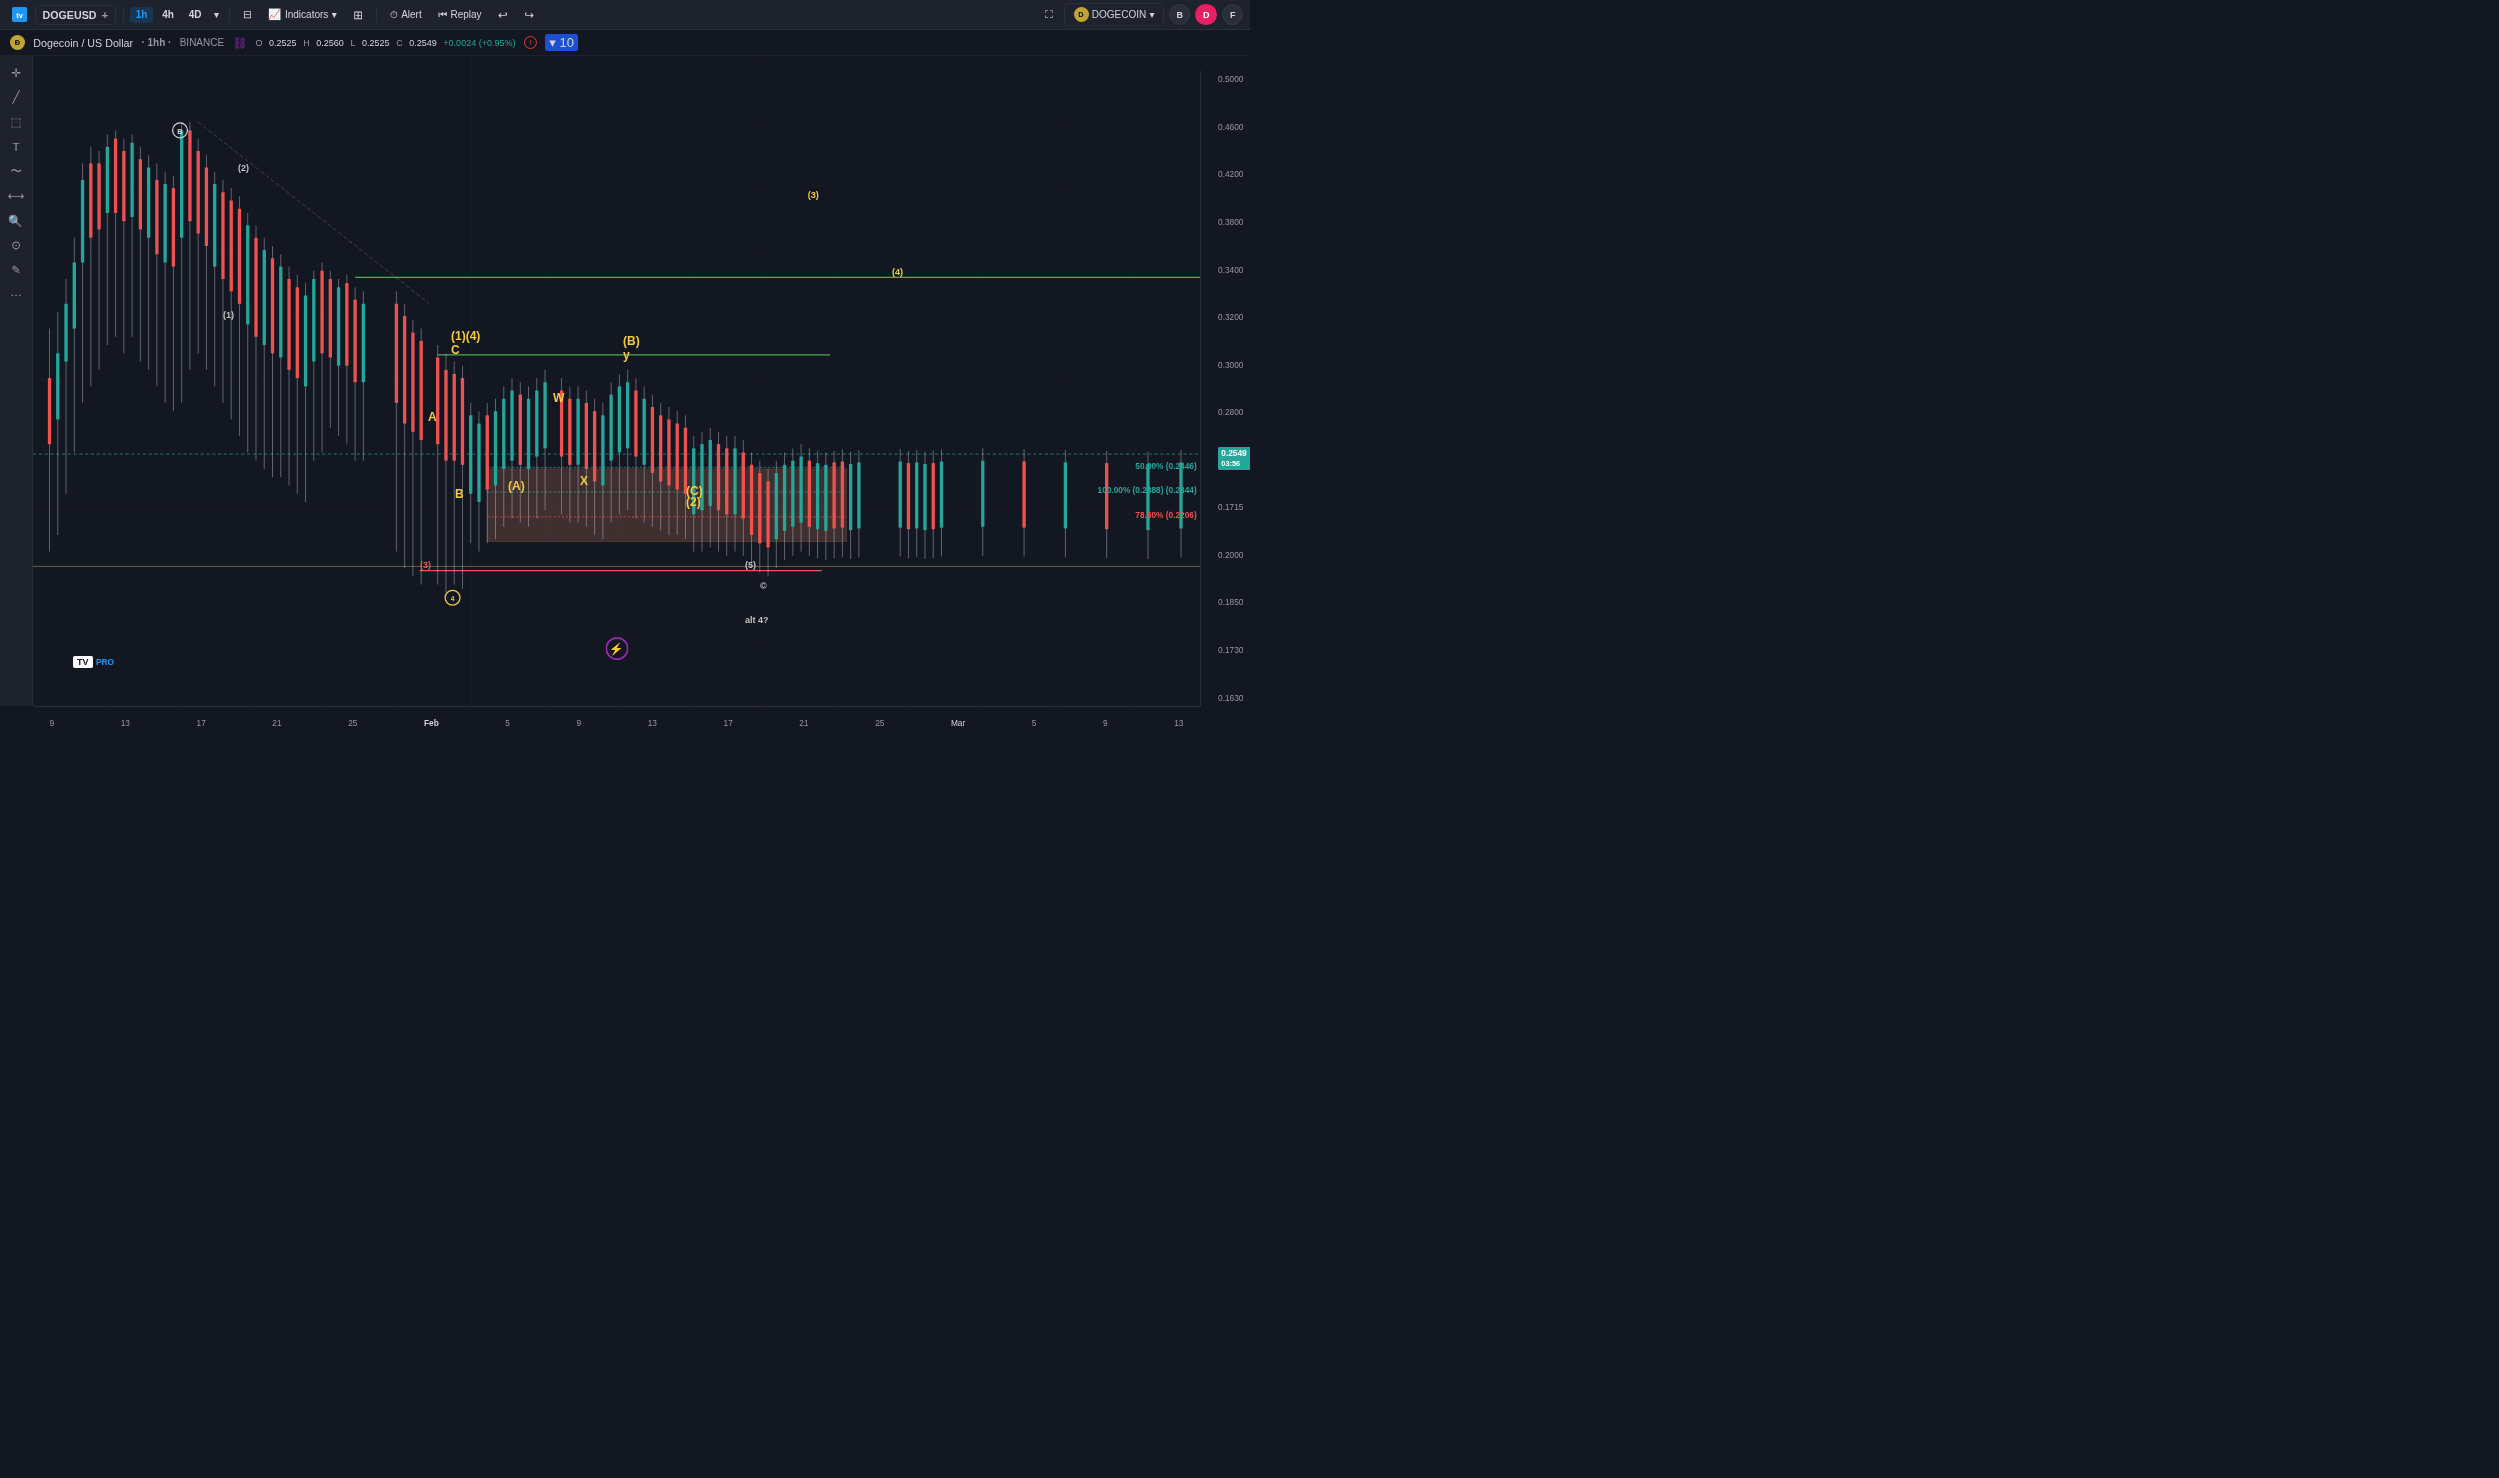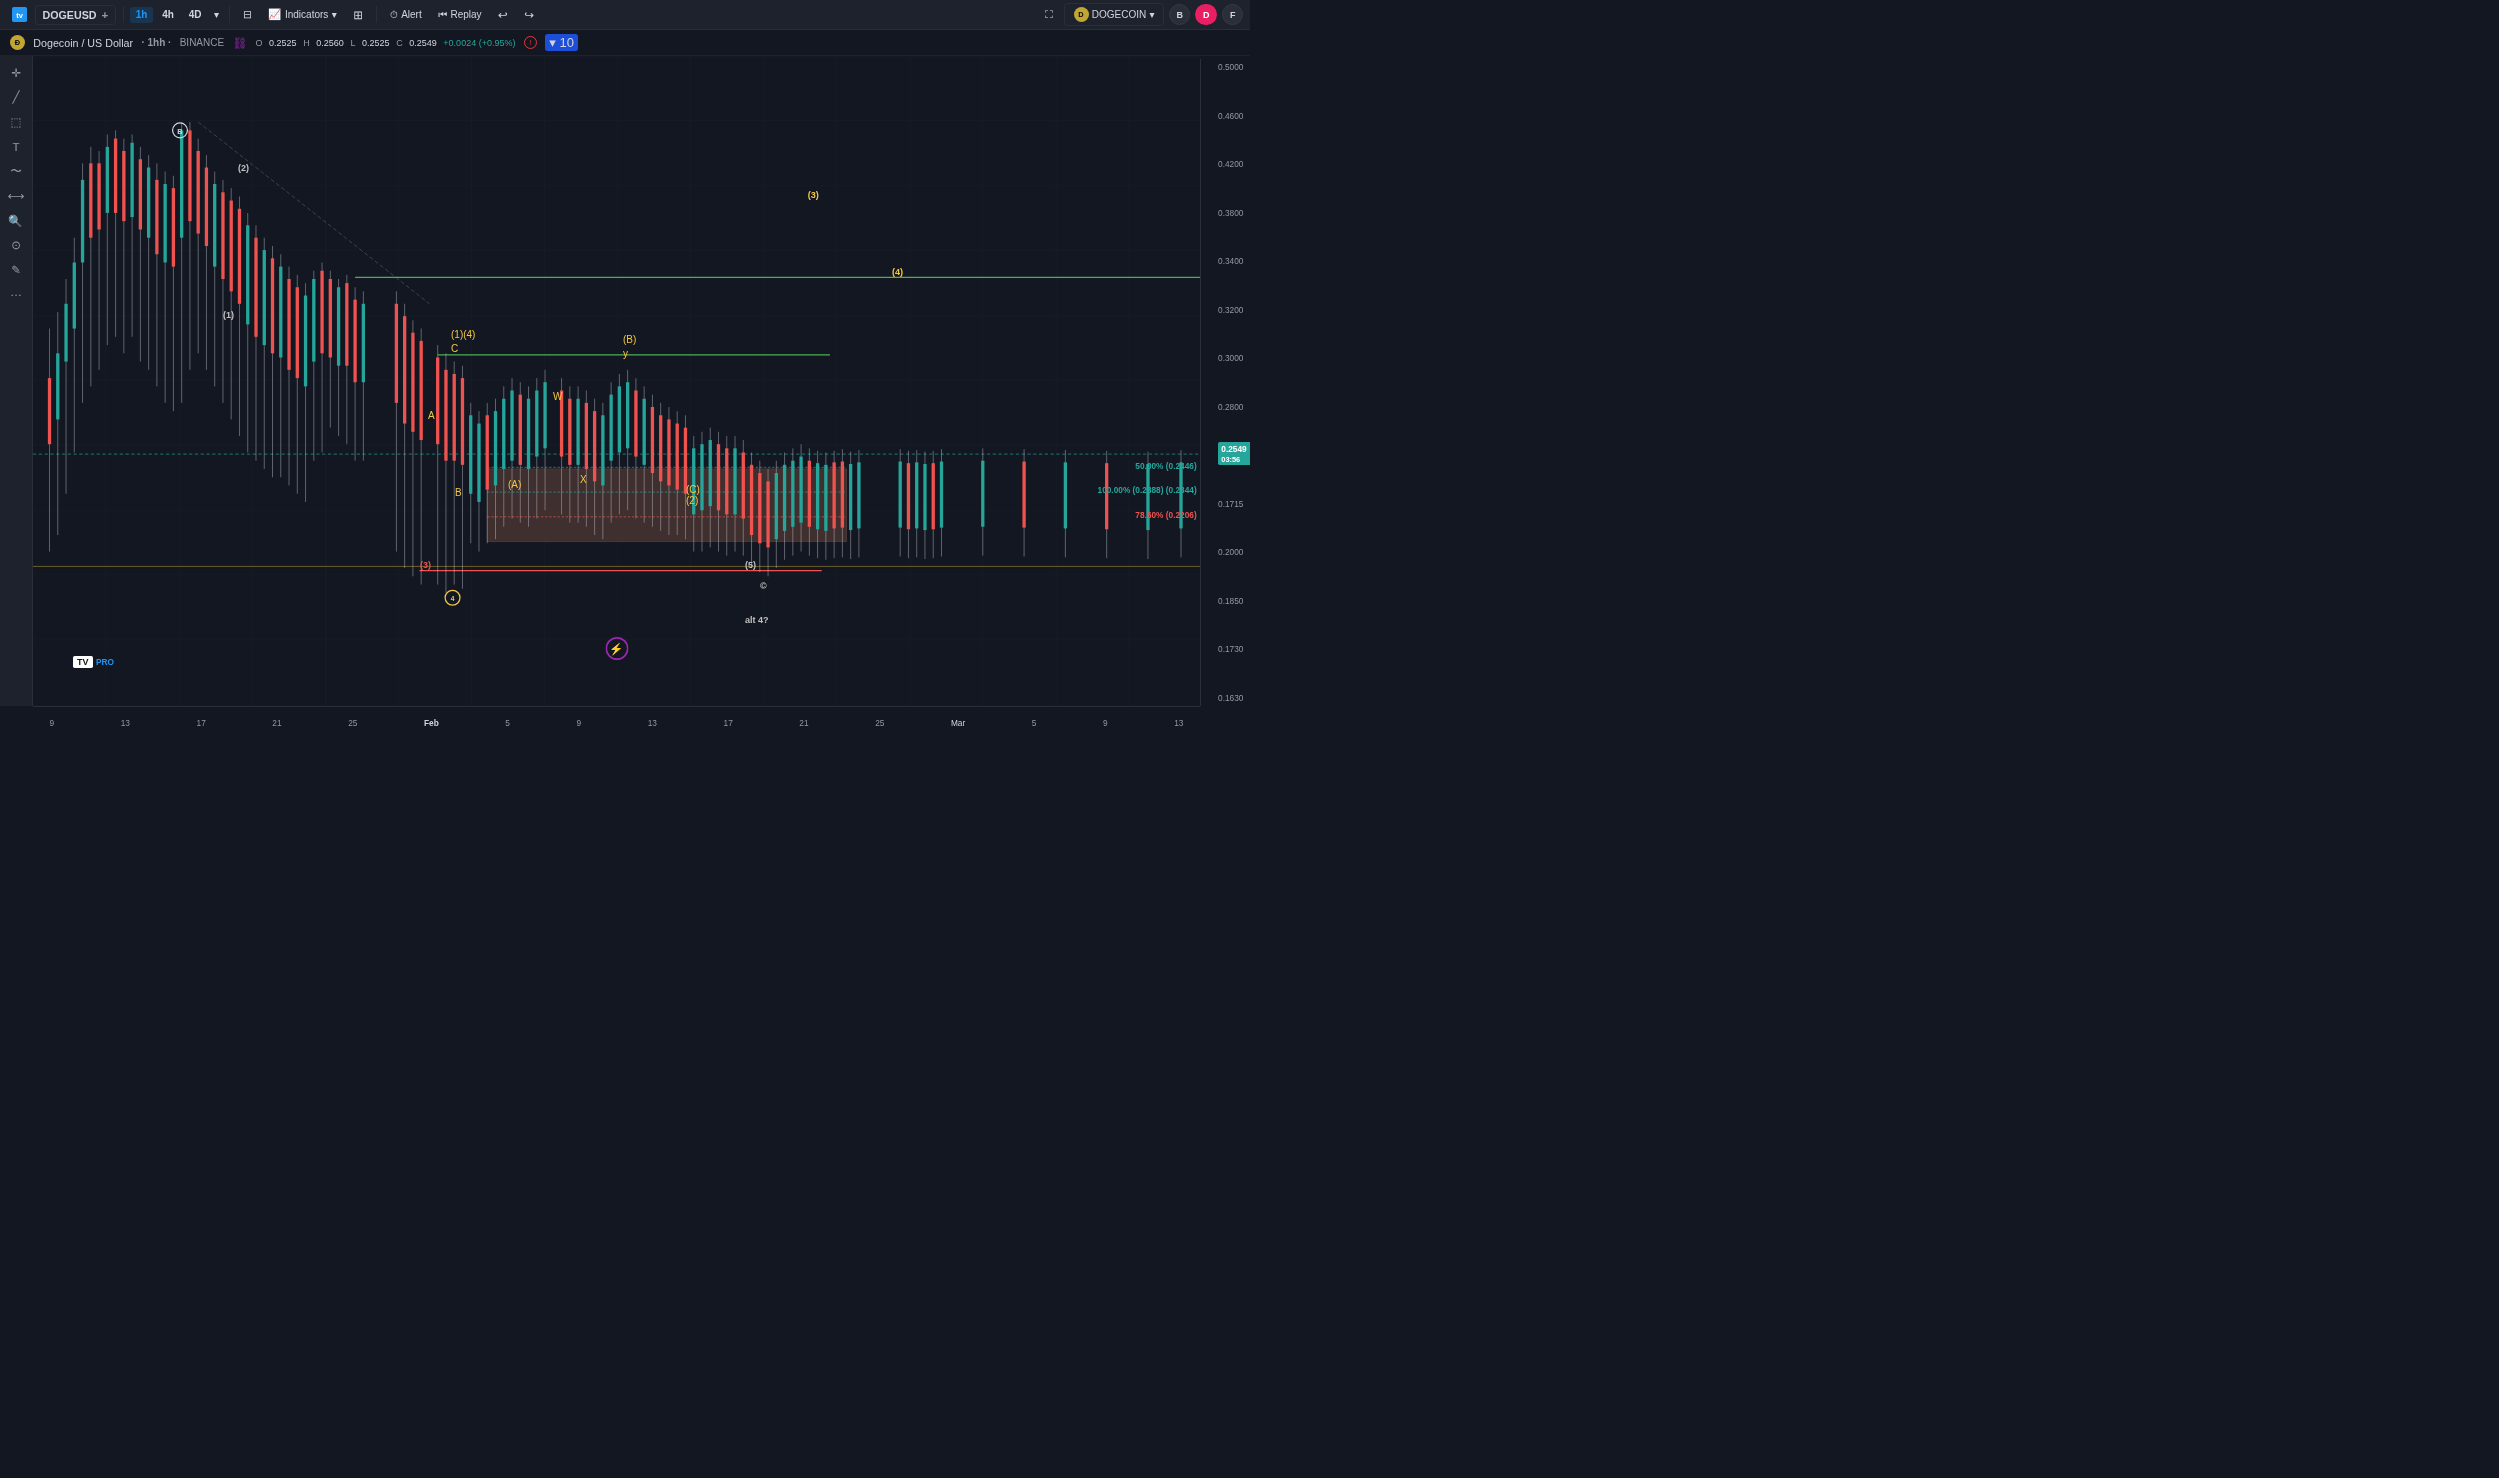--- a/index.html
+++ b/index.html
@@ -157,21 +157,21 @@
       right: 50px;
       bottom: 33px;
       background: #131722;
       overflow: hidden;
     }
 
     
     .price-axis {
       position: absolute;
       right: 0;
-      top: 59px;
+      top: 71px;
       width: 50px;
       bottom: 33px;
       background: #131722;
       border-left: 0.8px solid #2a2e39;
       display: flex;
       flex-direction: column;
       justify-content: space-between;
       padding: 3.3px 3.3px;
       font-size: 8.3px;
       color: #9598a1;
@@ -210,23 +210,23 @@
 
     
     .chart-svg {
       width: 100%;
       height: 100%;
     }
 
     
     .chart-label {
       position: absolute;
-      font-size: 10px;
+      font-size: 12px;
       color: #f5c842;
-      font-weight: 400;
+      font-weight: 700;
     }
     .chart-label-white {
       position: absolute;
       font-size: 9px;
       color: #c0c0c0;
       font-weight: 600;
     }
 
     
     .tv-logo {

